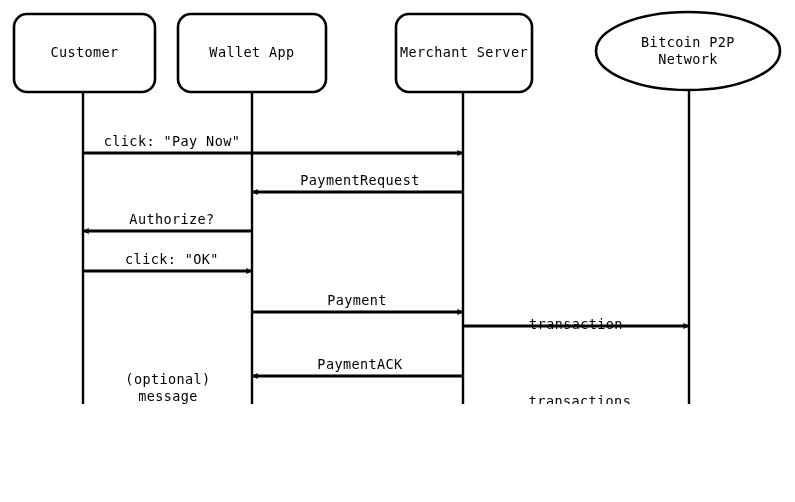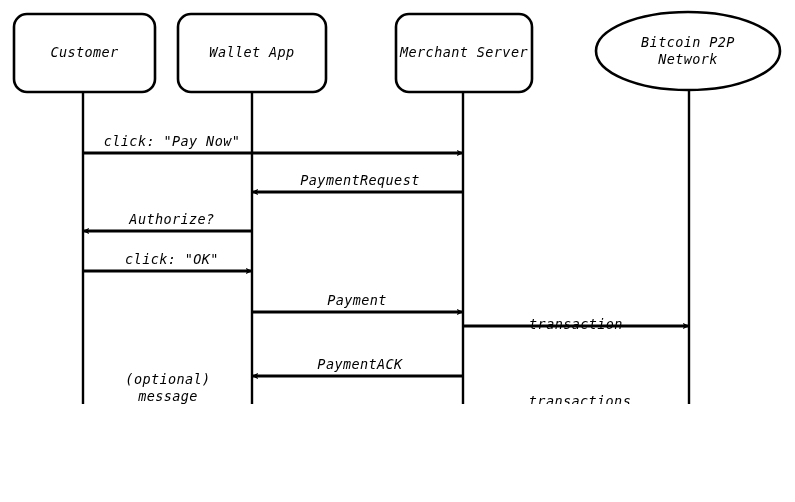--- a/index.html
+++ b/index.html
@@ -10,21 +10,20 @@
   }
   body {
     font-family: "DejaVu Sans Mono", monospace;
   }
   #diagram-root {
     position: relative;
     width: 795px;
     height: 404px;
     background: #ffffff;
     overflow: hidden;
-    font-style: italic;
   }
   svg.diagram-canvas {
     display: block;
     width: 795px;
     height: 502px;
   }
   .participant-shape {
     fill: #ffffff;
     stroke: #000000;
     stroke-width: 2.6;

